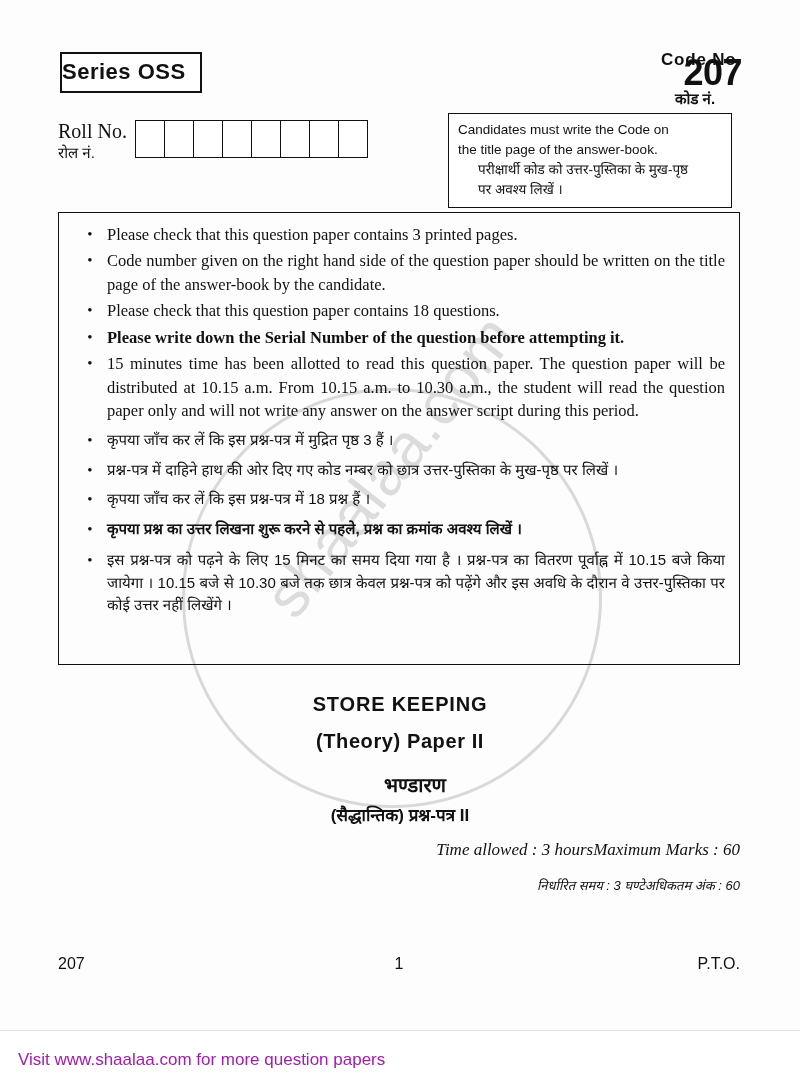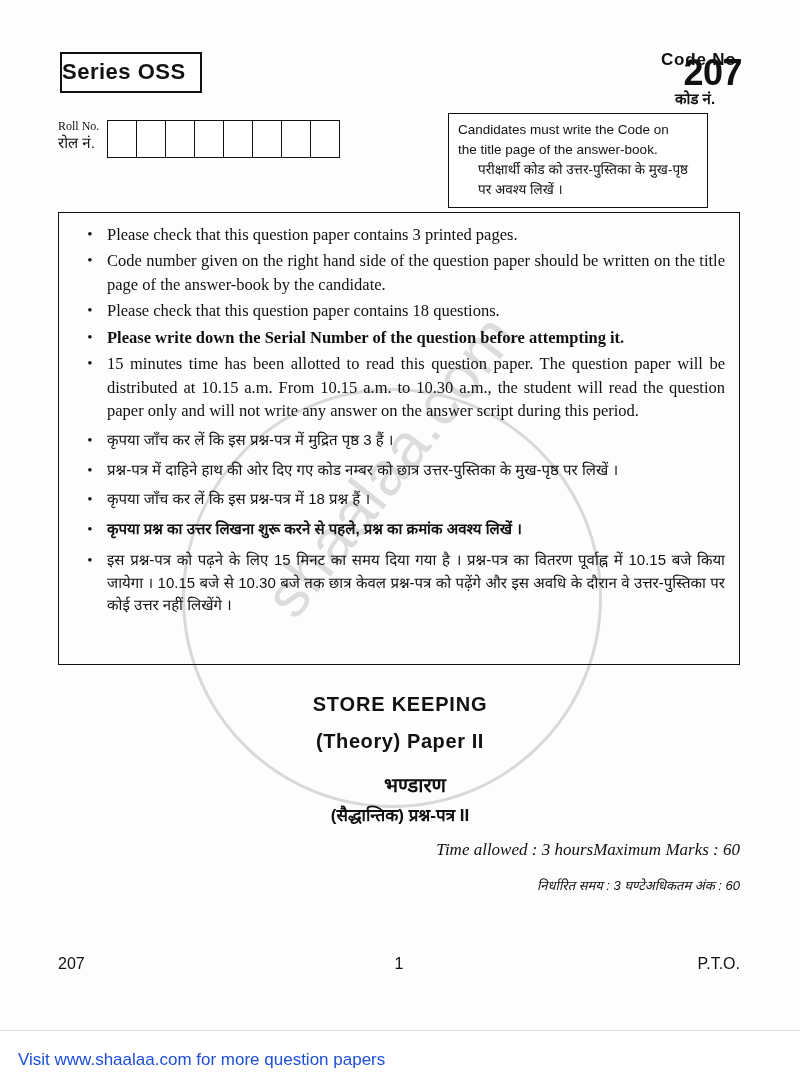--- a/index.html
+++ b/index.html
@@ -109,41 +109,41 @@
     left: 58px;
     top: 118px;
     display: flex;
     align-items: flex-start;
   }
   #rollno-labels {
     padding-top: 1px;
     margin-right: 8px;
     line-height: 1.25;
   }
-  #rollno-en { font-size: 12px; }
+  #rollno-en { font-size: 20px; }
   #rollno-hi { font-size: 15px; font-family: "Liberation Sans", sans-serif; }
   #rollno-grid {
     display: flex;
     border: 1.5px solid #111;
     background: #fff;
     margin-top: 2px;
   }
   #rollno-grid .cell {
     width: 28px;
     height: 36px;
     border-right: 1.5px solid #111;
   }
   #rollno-grid .cell:last-child { border-right: none; }
 
   
   #notice-box {
     position: absolute;
     left: 448px;
     top: 113px;
-    width: 260px;
+    width: 284px;
     border: 1.5px solid #111;
     background: #fff;
     padding: 6px 8px 7px 9px;
     box-sizing: border-box;
   }
   #notice-box .en {
     font-family: "Liberation Sans", sans-serif;
     font-size: 13.5px;
     line-height: 1.48;
   }
@@ -262,21 +262,21 @@
     height: 58px;
     background: #ffffff;
     border-top: 1px solid #e2e2e2;
     display: flex;
     align-items: center;
   }
   #banner-text {
     margin-left: 18px;
     font-family: "Liberation Sans", sans-serif;
     font-size: 17px;
-    color: #1d4ed8;
+    color: #a21caf;
   }
 </style>
 </head>
 <body>
 
 <div id="page">
 
   <div id="watermark"></div>
   <div id="watermark-text">shaalaa.com</div>
 

